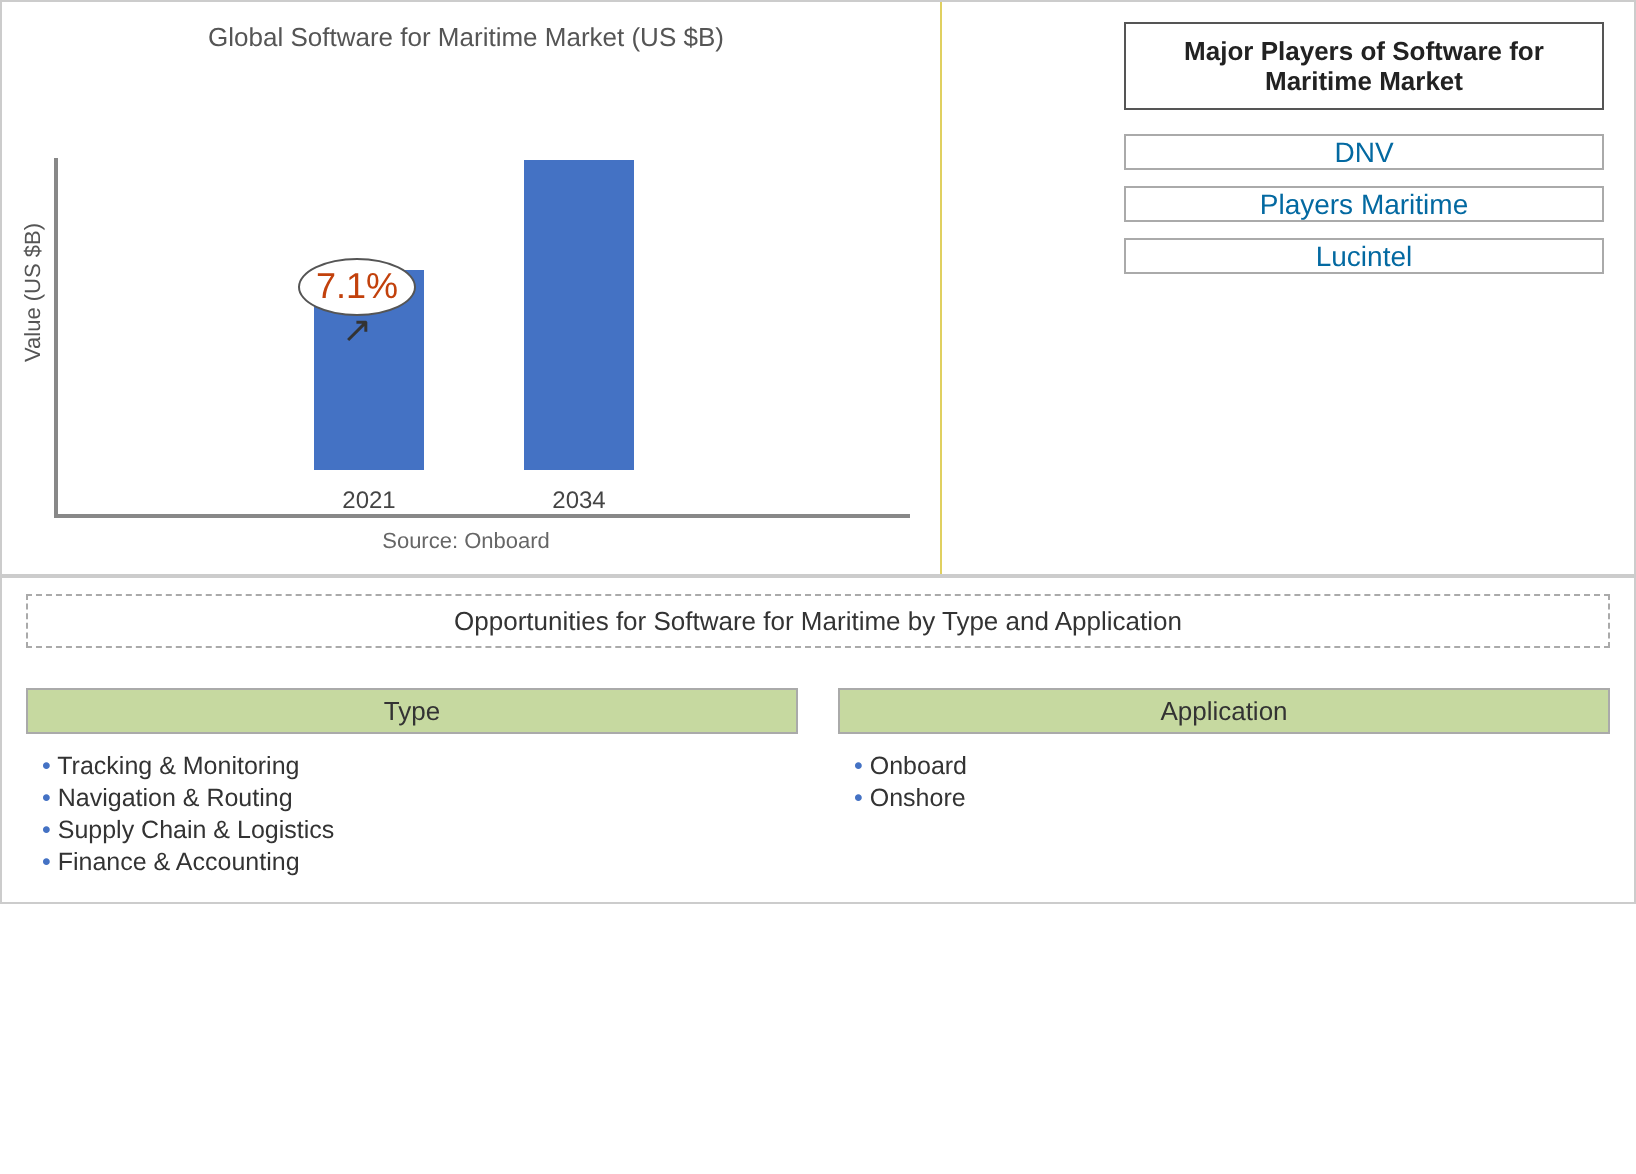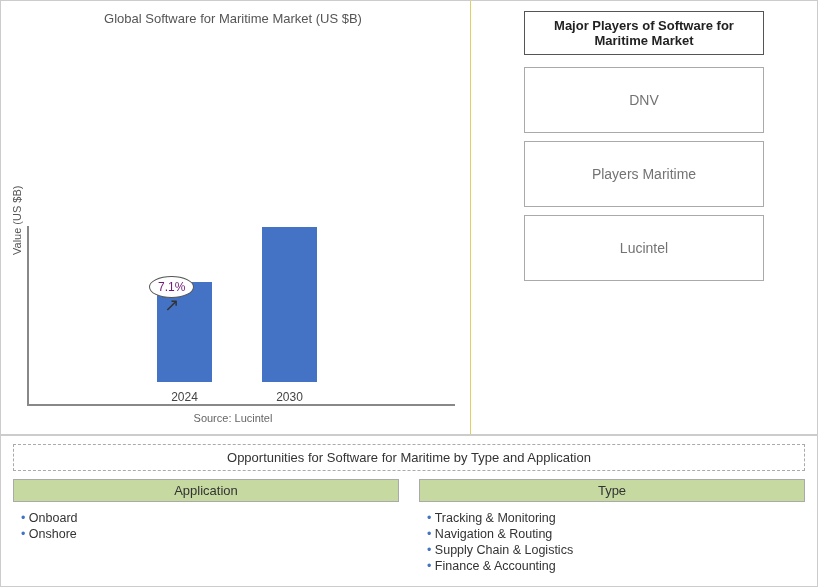--- a/index.html
+++ b/index.html
@@ -7,21 +7,21 @@
       font-family: Arial, sans-serif;
       background: #fff;
       width: 818px;
       height: 587px;
       overflow: hidden;
       font-size: 13px;
     }
 
     .main-container {
       width: 818px;
-      height: 587px;
+      height: 452px;
       display: flex;
       flex-direction: column;
       border: 1px solid #ccc;
     }
 
     
     .top-section {
       display: flex;
       flex: 1;
       border-bottom: 1px solid #ccc;
@@ -105,22 +105,22 @@
       left: 120px;
       display: flex;
       flex-direction: column;
       align-items: center;
     }
 
     .growth-ellipse {
       border: 1.5px solid #555;
       border-radius: 50%;
       padding: 3px 8px;
-      font-size: 12px;
-      color: #701a75;
+      font-size: 18px;
+      color: #c2410c;
       background: #fff;
     }
 
     .growth-arrow {
       font-size: 18px;
       color: #333;
       margin-top: -4px;
     }
 
     .source-text {
@@ -129,51 +129,51 @@
       color: #666;
       margin-top: 6px;
     }
 
     
     .players-area {
       flex: 1;
       padding: 10px 15px;
       display: flex;
       flex-direction: column;
-      align-items: center;
+      align-items: flex-end;
       gap: 8px;
     }
 
     .players-title-box {
       border: 1.5px solid #555;
       padding: 6px 14px;
       text-align: center;
       font-size: 13px;
       font-weight: bold;
       color: #222;
       width: 240px;
       margin-bottom: 4px;
     }
 
     .player-box {
       border: 1.5px solid #aaa;
-      padding: 24px 14px;
+      padding: 0 14px;
       text-align: center;
       font-size: 14px;
-      color: #737373;
+      color: #0369a1;
       width: 240px;
     }
 
     
     .bottom-section {
       border-top: 1px solid #ccc;
       padding: 8px 12px;
       display: flex;
       flex-direction: column;
-      gap: 4px;
+      gap: 16px;
     }
 
     .opportunities-title {
       text-align: center;
       font-size: 13px;
       color: #333;
       border: 1.5px dashed #aaa;
       padding: 5px 10px;
       margin-bottom: 4px;
     }
@@ -230,60 +230,60 @@
         <div class="chart-graph">
           <div class="bars-container">
 
             <div class="growth-annotation">
               <div class="growth-ellipse">7.1%</div>
               <div class="growth-arrow">↗</div>
             </div>
 
             <div class="bar-group">
               <div class="bar" style="height: 100px;"></div>
-              <div class="bar-label">2024</div>
+              <div class="bar-label">2021</div>
             </div>
             <div class="bar-group">
               <div class="bar" style="height: 155px;"></div>
-              <div class="bar-label">2030</div>
+              <div class="bar-label">2034</div>
             </div>
           </div>
         </div>
       </div>
-      <div class="source-text">Source: Lucintel</div>
+      <div class="source-text">Source: Onboard</div>
     </div>
 
     <div class="players-area">
       <div class="players-title-box">Major Players of Software for Maritime Market</div>
 
       <div class="player-box">DNV</div>
       <div class="player-box">Players Maritime</div>
       <div class="player-box">Lucintel</div>
     </div>
 
   </div>
 
   <div class="bottom-section">
     <div class="opportunities-title">Opportunities for Software for Maritime by Type and Application</div>
     <div class="opportunities-content">
-
-      <div class="category-box">
-        <div class="category-header">Application</div>
-        <ul class="category-items">
-          <li>Onboard</li>
-          <li>Onshore</li>
-        </ul>
-      </div>
 
       <div class="category-box">
         <div class="category-header">Type</div>
         <ul class="category-items">
           <li>Tracking &amp; Monitoring</li>
           <li>Navigation &amp; Routing</li>
           <li>Supply Chain &amp; Logistics</li>
           <li>Finance &amp; Accounting</li>
         </ul>
       </div>
 
+      <div class="category-box">
+        <div class="category-header">Application</div>
+        <ul class="category-items">
+          <li>Onboard</li>
+          <li>Onshore</li>
+        </ul>
+      </div>
+
     </div>
   </div>
 
 </div>
 
 </body></html>

